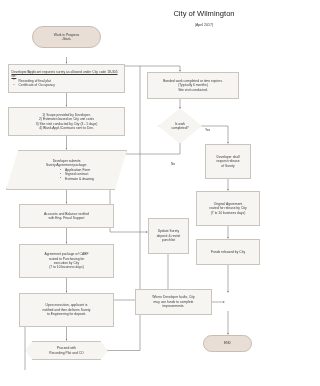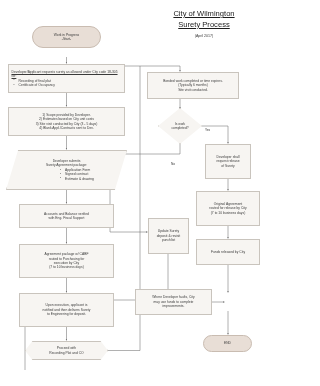--- a/index.html
+++ b/index.html
@@ -21,21 +21,21 @@
        clip-path:polygon(50% 0,100% 50%,50% 100%,0 50%);}
 
   .pad{padding:1.5px 2.5px;width:100%;box-sizing:border-box;}
   .hdr{text-decoration:underline;display:block;text-align:left;}
   ul.bul{margin:0;padding:0 0 0 7px;text-align:left;list-style:none;}
   ul.bul li{position:relative;}
   ul.bul li:before{content:"\25AA";position:absolute;left:-5px;top:-0.2px;font-size:2.6px;}
   .ln{display:block;}
 
   #title{position:absolute;left:118px;top:8px;width:172px;text-align:center;}
-  #title .t1,#title .t2{font-size:7.6px;line-height:1.45;color:#1d1d1d;text-decoration:underline;}
+  #title .t1,#title .t2{font-size:7.6px;line-height:1.45;color:#1d1d1d;}
   #title .t3{font-size:3.6px;margin-top:4px;color:#3a3a3a;}
 
   .edgelbl{position:absolute;font-size:3.2px;color:#3a3a3a;}
 </style>
 </head>
 <body>
 
 <div id="canvas">
 
   <svg class="lines" viewBox="0 0 298 386">
@@ -75,21 +75,20 @@
     </g>
 
     <g stroke="#6f6f6f" stroke-width="0.55" fill="none">
       <path d="M25,300 L25,370"></path>
       <path d="M118,66 L140,66"></path>
     </g>
   </svg>
 
   <div id="title">
     <div class="t1">City of Wilmington</div>
-    <div class="t2">Surety Process</div>
     <div class="t3">(April 2017)</div>
   </div>
 
   <div class="node term" style="left:32px;top:26px;width:69px;height:22px;">
     <span class="ln">Work in Progress</span>
     <span class="ln">-Start-</span>
   </div>
 
   <div class="node proc" style="left:8px;top:64px;width:117px;height:29px;align-items:flex-start;">
     <div class="pad">

